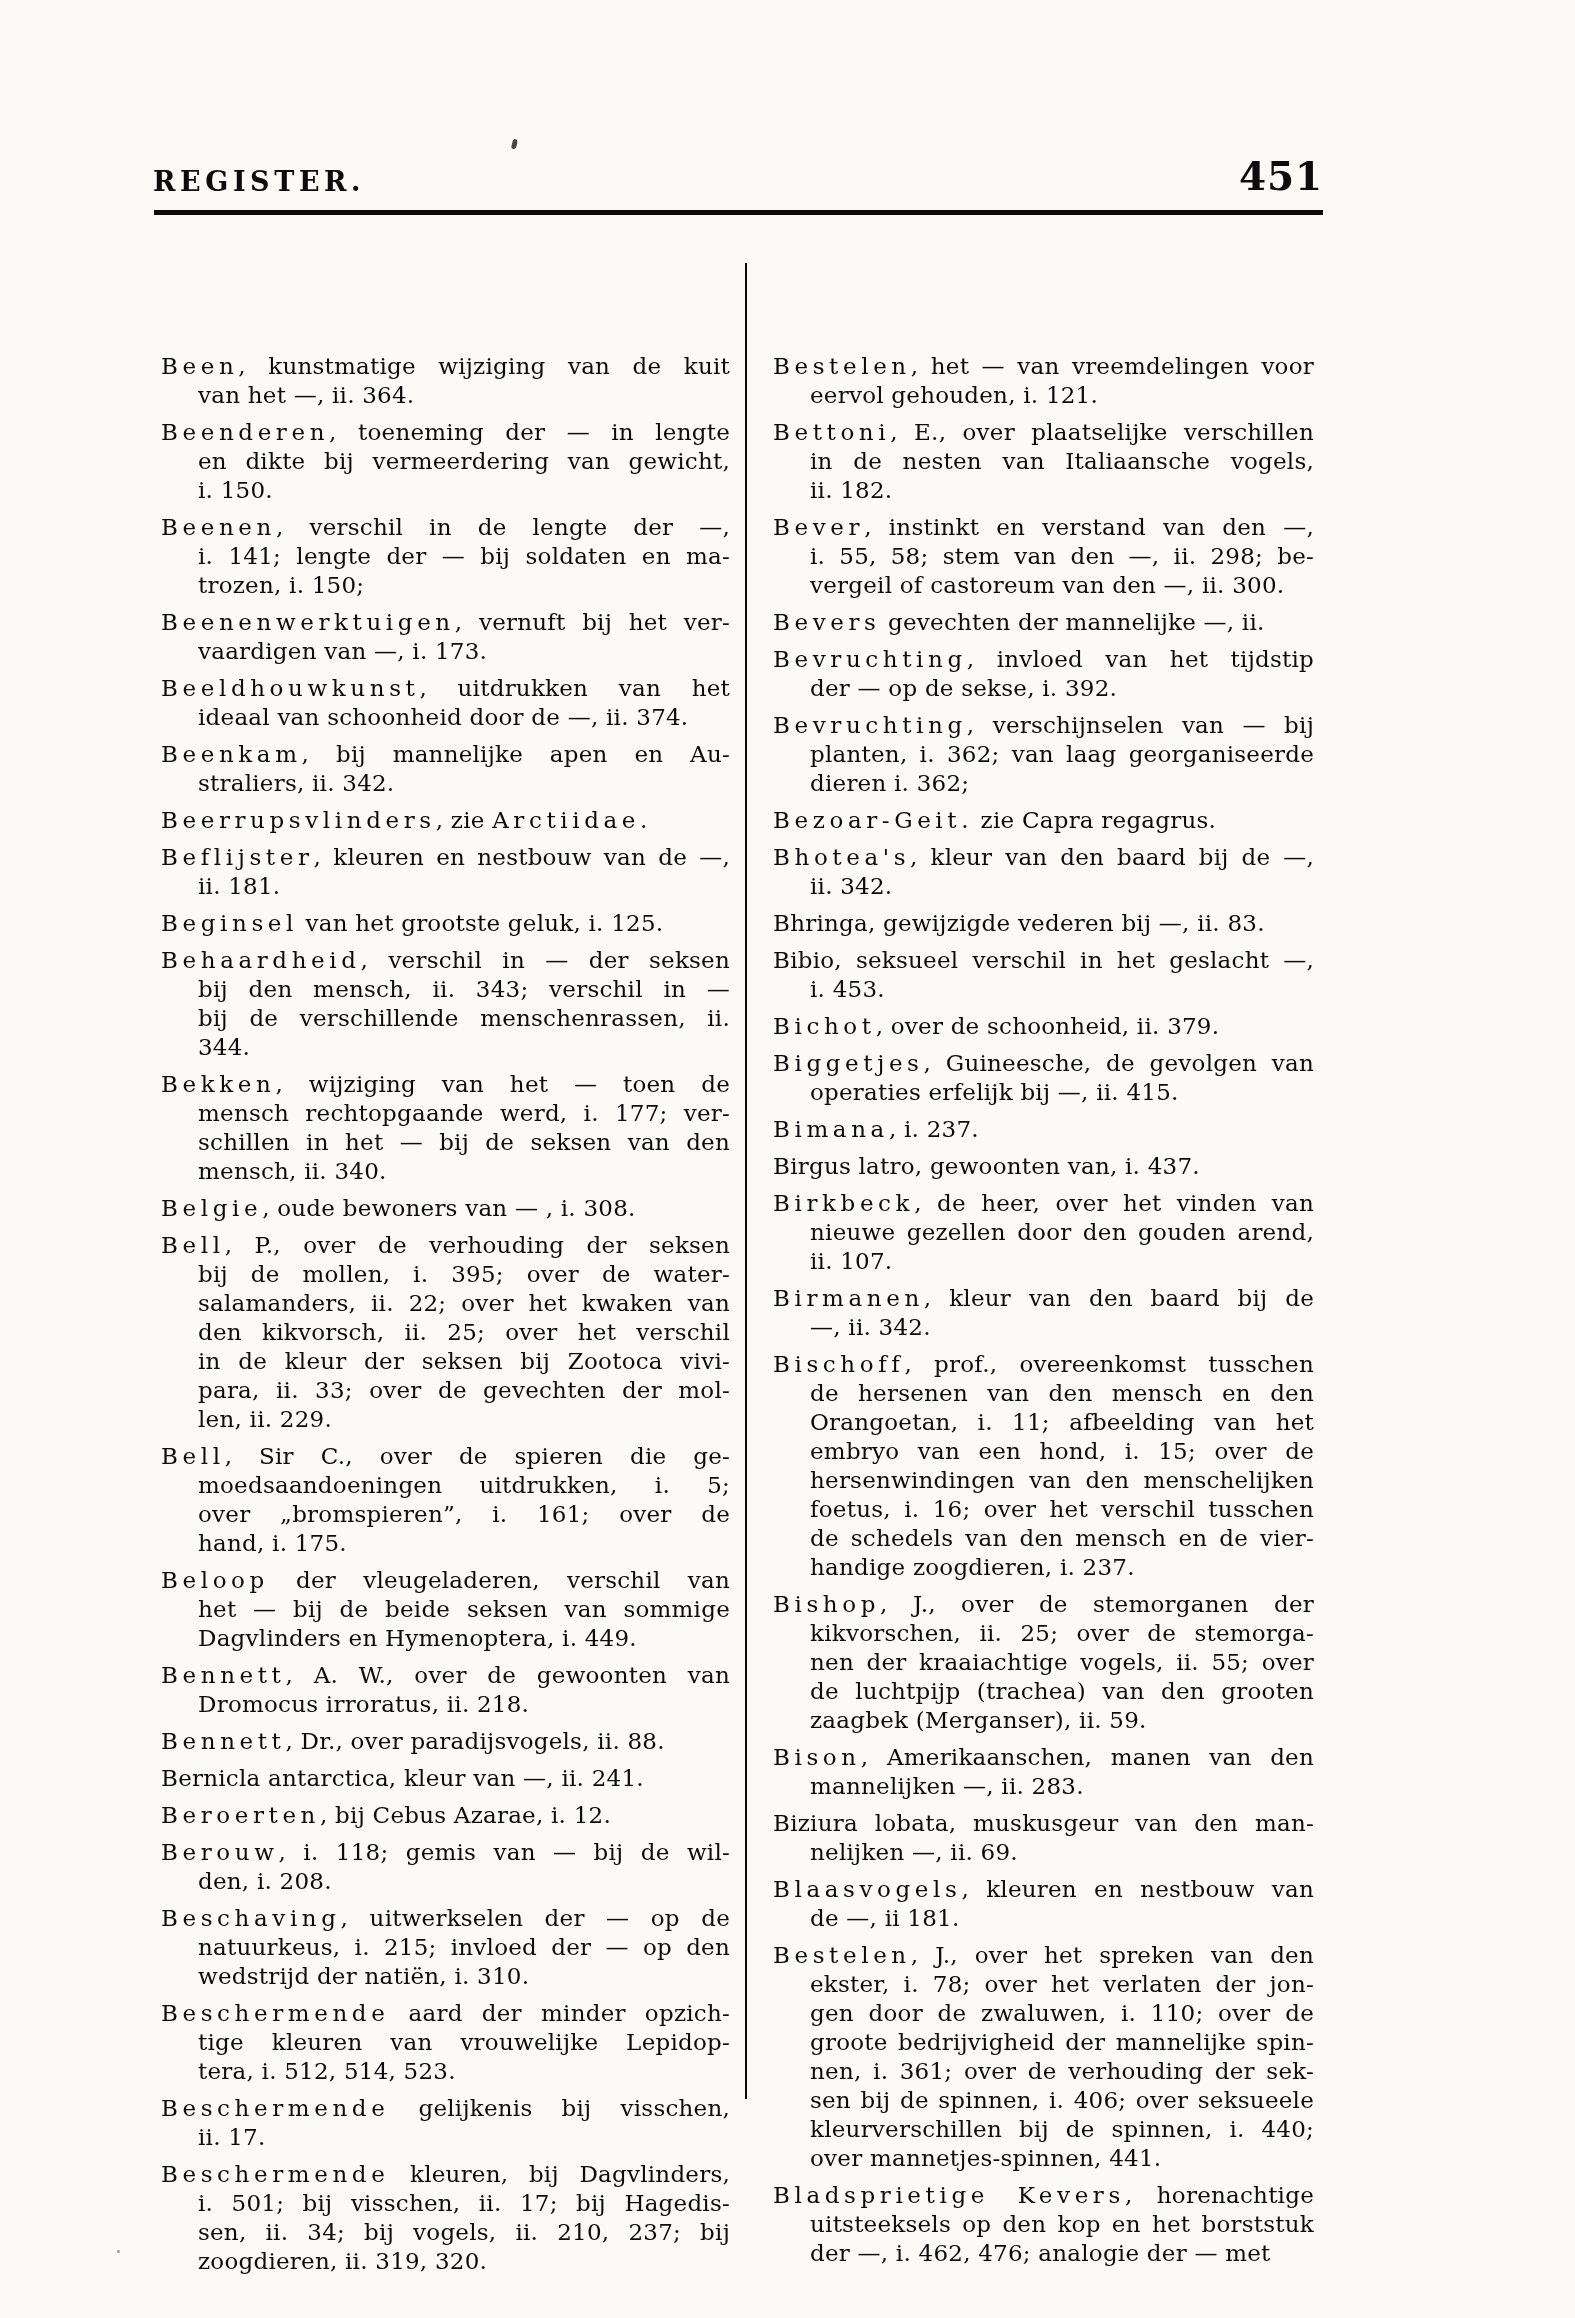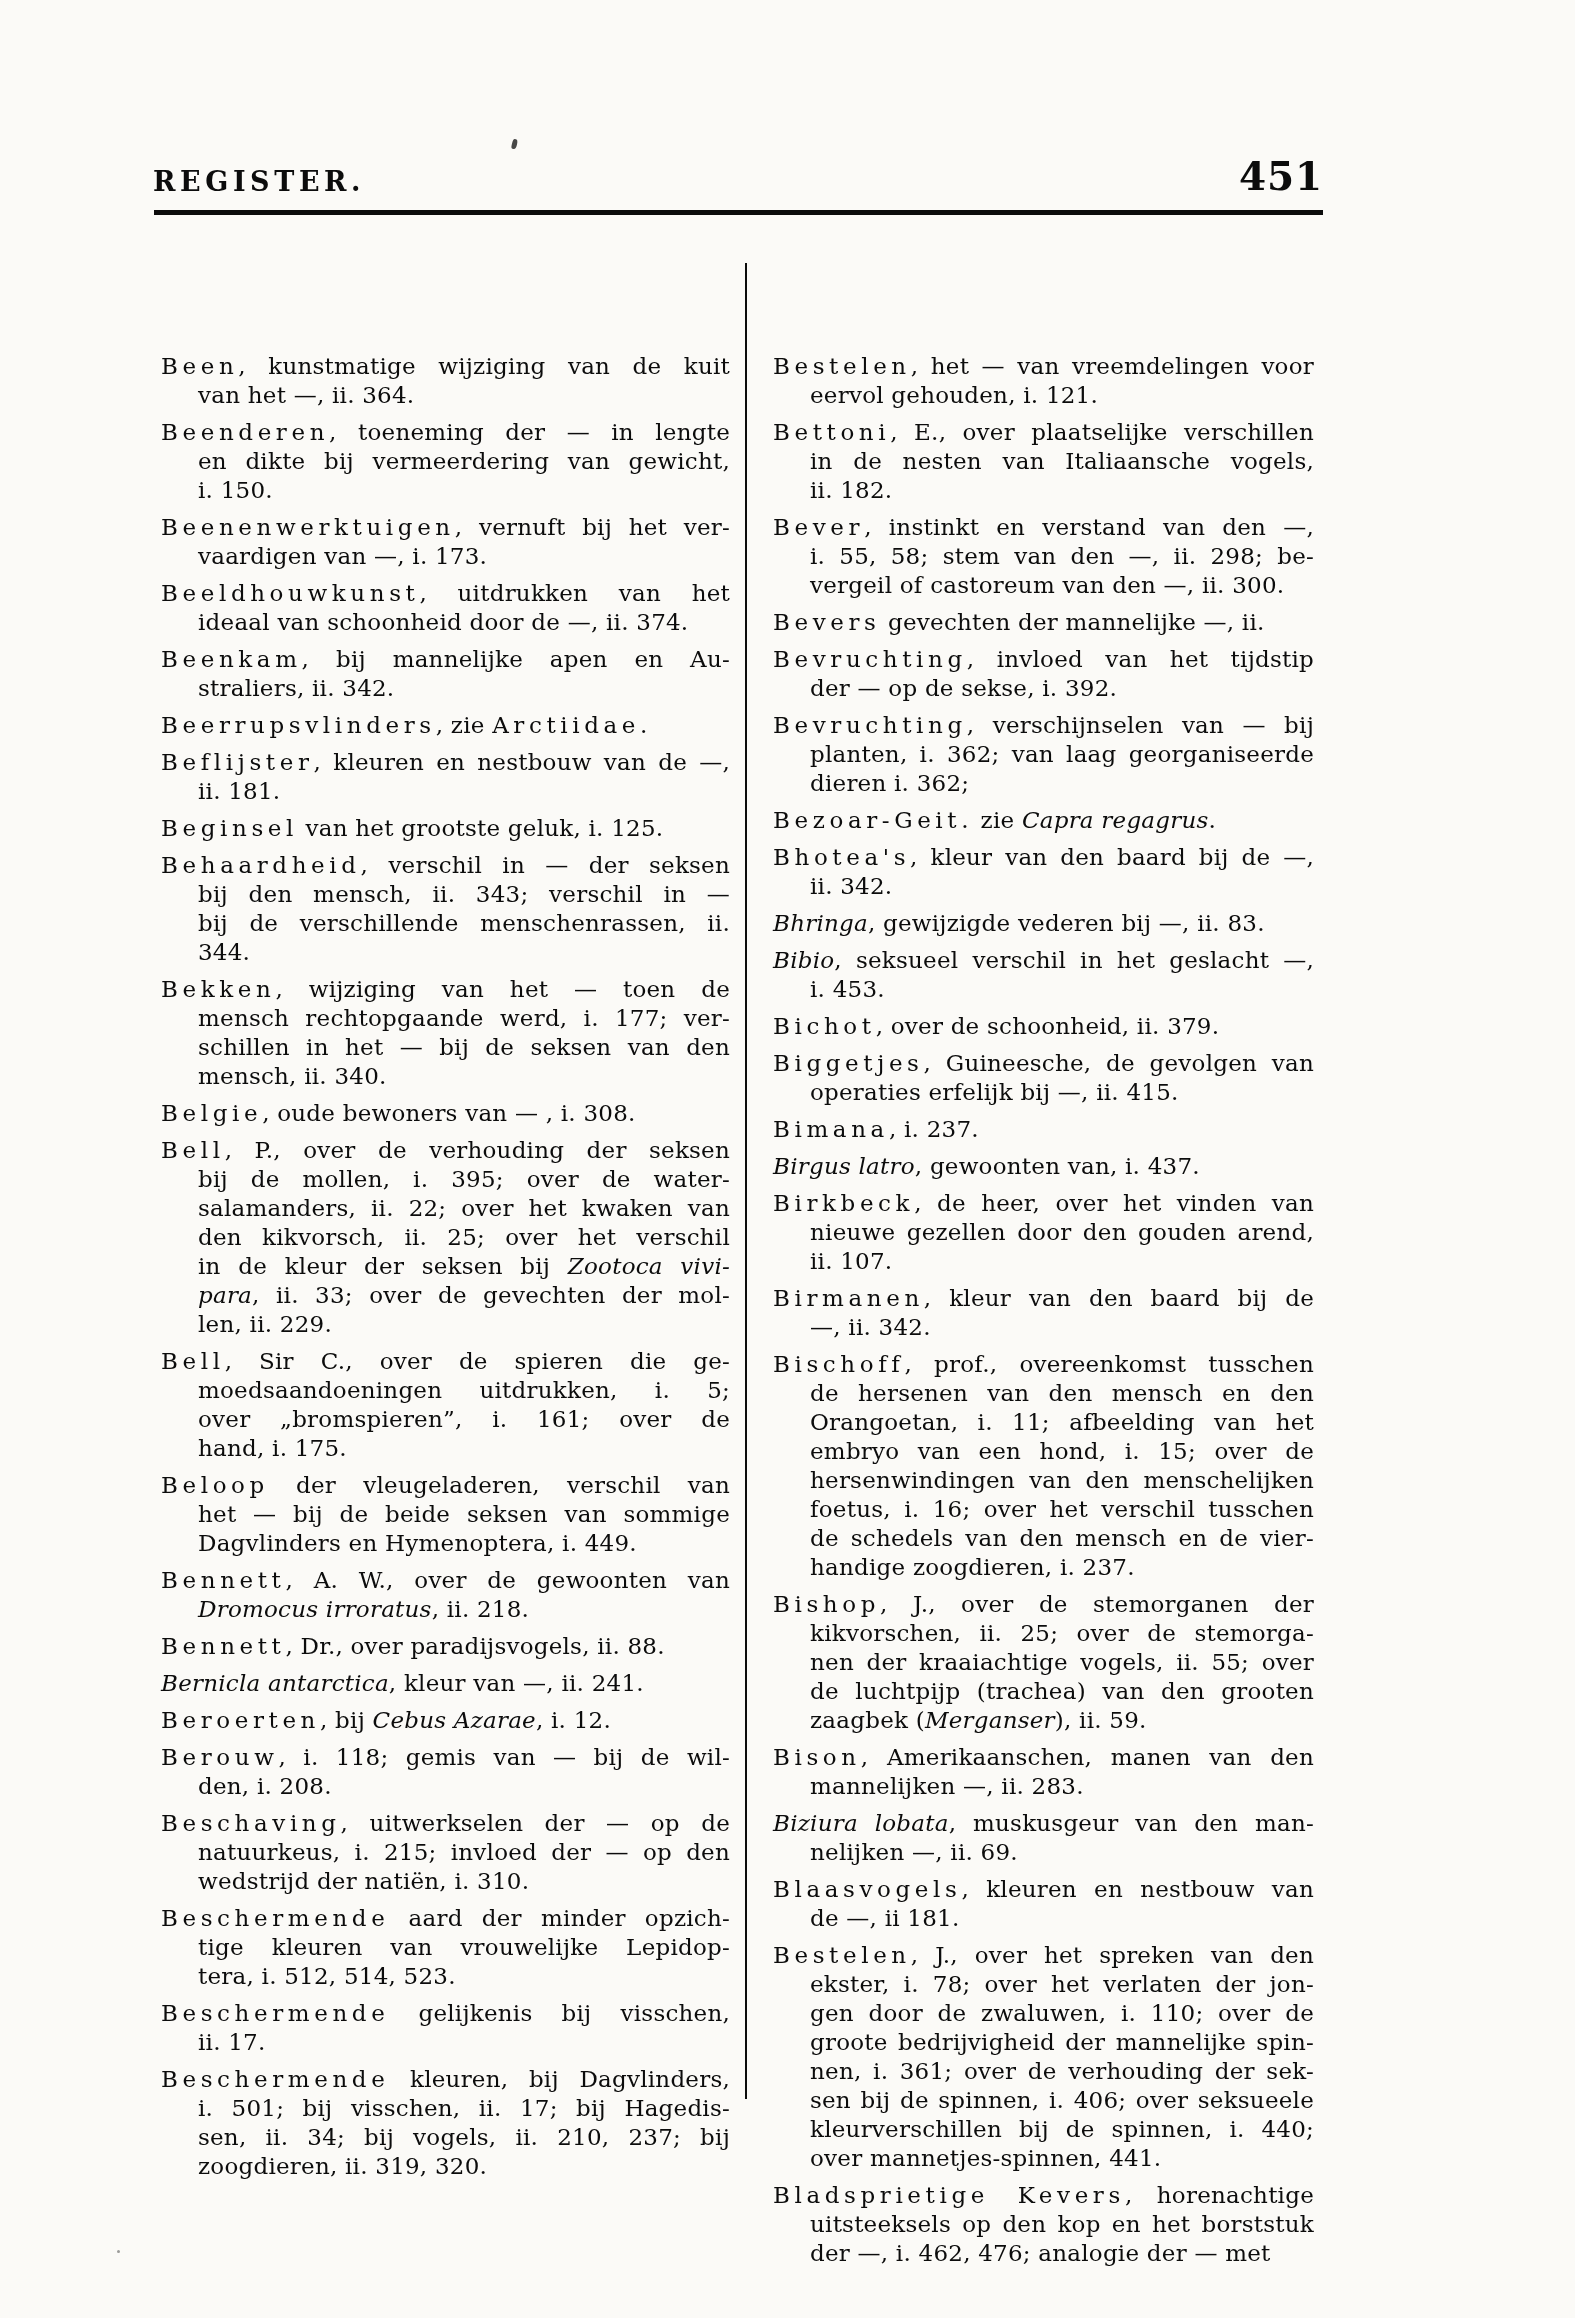--- a/index.html
+++ b/index.html
@@ -46,21 +46,21 @@
   .col.right{left:765px;width:557px;}
   .entry{margin:8px;}
   .line{
     text-align:justify;
     text-align-last:left;
     text-justify:inter-word;
   }
   .line.just{text-align-last:justify;}
   .line.cont{padding-left:37px;}
   .hw{letter-spacing:0.20em;}
-  .it{font-style:italic;letter-spacing:0.01em;}
+  .it{letter-spacing:0.01em;}
   .tx{letter-spacing:0.01em;}
   .speck{position:absolute;background:var(--ink);border-radius:50%;}
   .speck.s1{left:512px;top:139px;width:4.6px;height:10.2px;border-radius:40% 60% 60% 40%;transform:rotate(14deg);opacity:.75;}
   .speck.s3{left:117px;top:2250px;width:3.2px;height:3.2px;opacity:.4;}
 </style>
 </head>
 <body>
 
 <div class="page">
 
@@ -74,20 +74,25 @@
 
   <div class="col left">
       <div class="entry">
         <div class="line just"><span class="hw">Been</span><span class="tx">, kunstmatige wijziging van de kuit</span></div>
         <div class="line cont"><span class="tx">van het —, ii. 364.</span></div>
       </div>
       <div class="entry">
         <div class="line just"><span class="hw">Beenderen</span><span class="tx">, toeneming der — in lengte</span></div>
         <div class="line cont just"><span class="tx">en dikte bij vermeerdering van gewicht,</span></div>
         <div class="line cont"><span class="tx">i. 150.</span></div>
+      </div>
+      <div class="entry">
+        <div class="line just"><span class="hw">Beenen</span><span class="tx">, verschil in de lengte der —,</span></div>
+        <div class="line cont just"><span class="tx">i. 141; lengte der — bij soldaten en ma-</span></div>
+        <div class="line cont"><span class="tx">trozen, i. 150;</span></div>
       </div>
       <div class="entry">
         <div class="line just"><span class="hw">Beenenwerktuigen</span><span class="tx">, vernuft bij het ver-</span></div>
         <div class="line cont"><span class="tx">vaardigen van —, i. 173.</span></div>
       </div>
       <div class="entry">
         <div class="line just"><span class="hw">Beeldhouwkunst</span><span class="tx">, uitdrukken van het</span></div>
         <div class="line cont"><span class="tx">ideaal van schoonheid door de —, ii. 374.</span></div>
       </div>
       <div class="entry">

